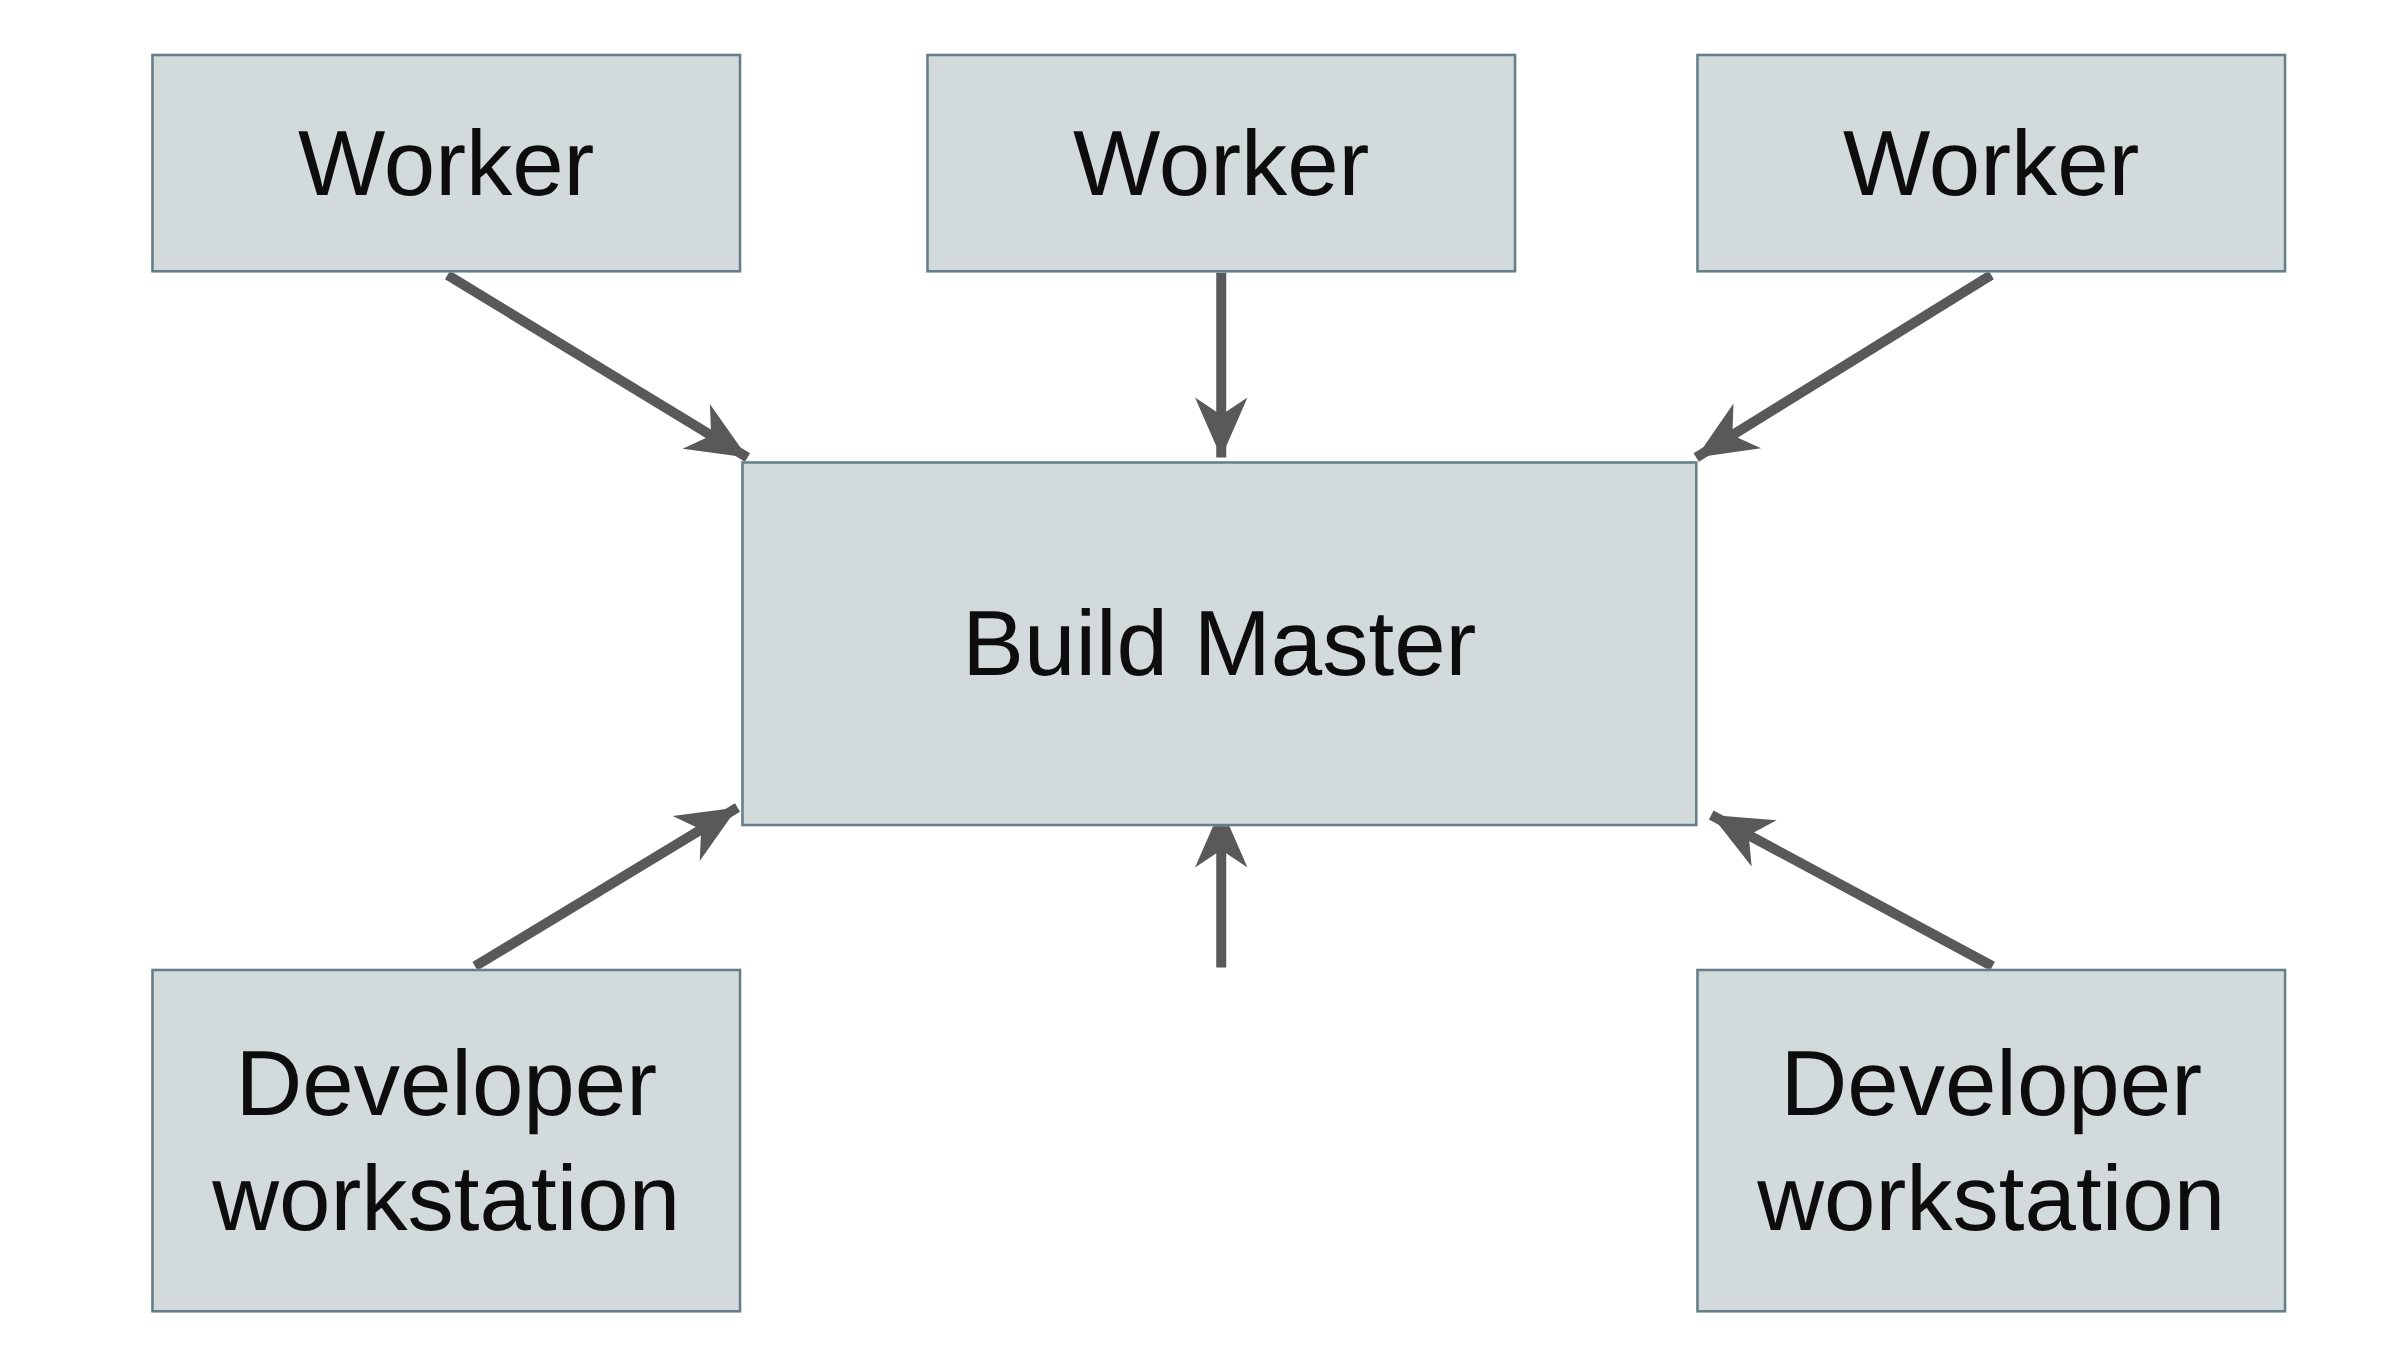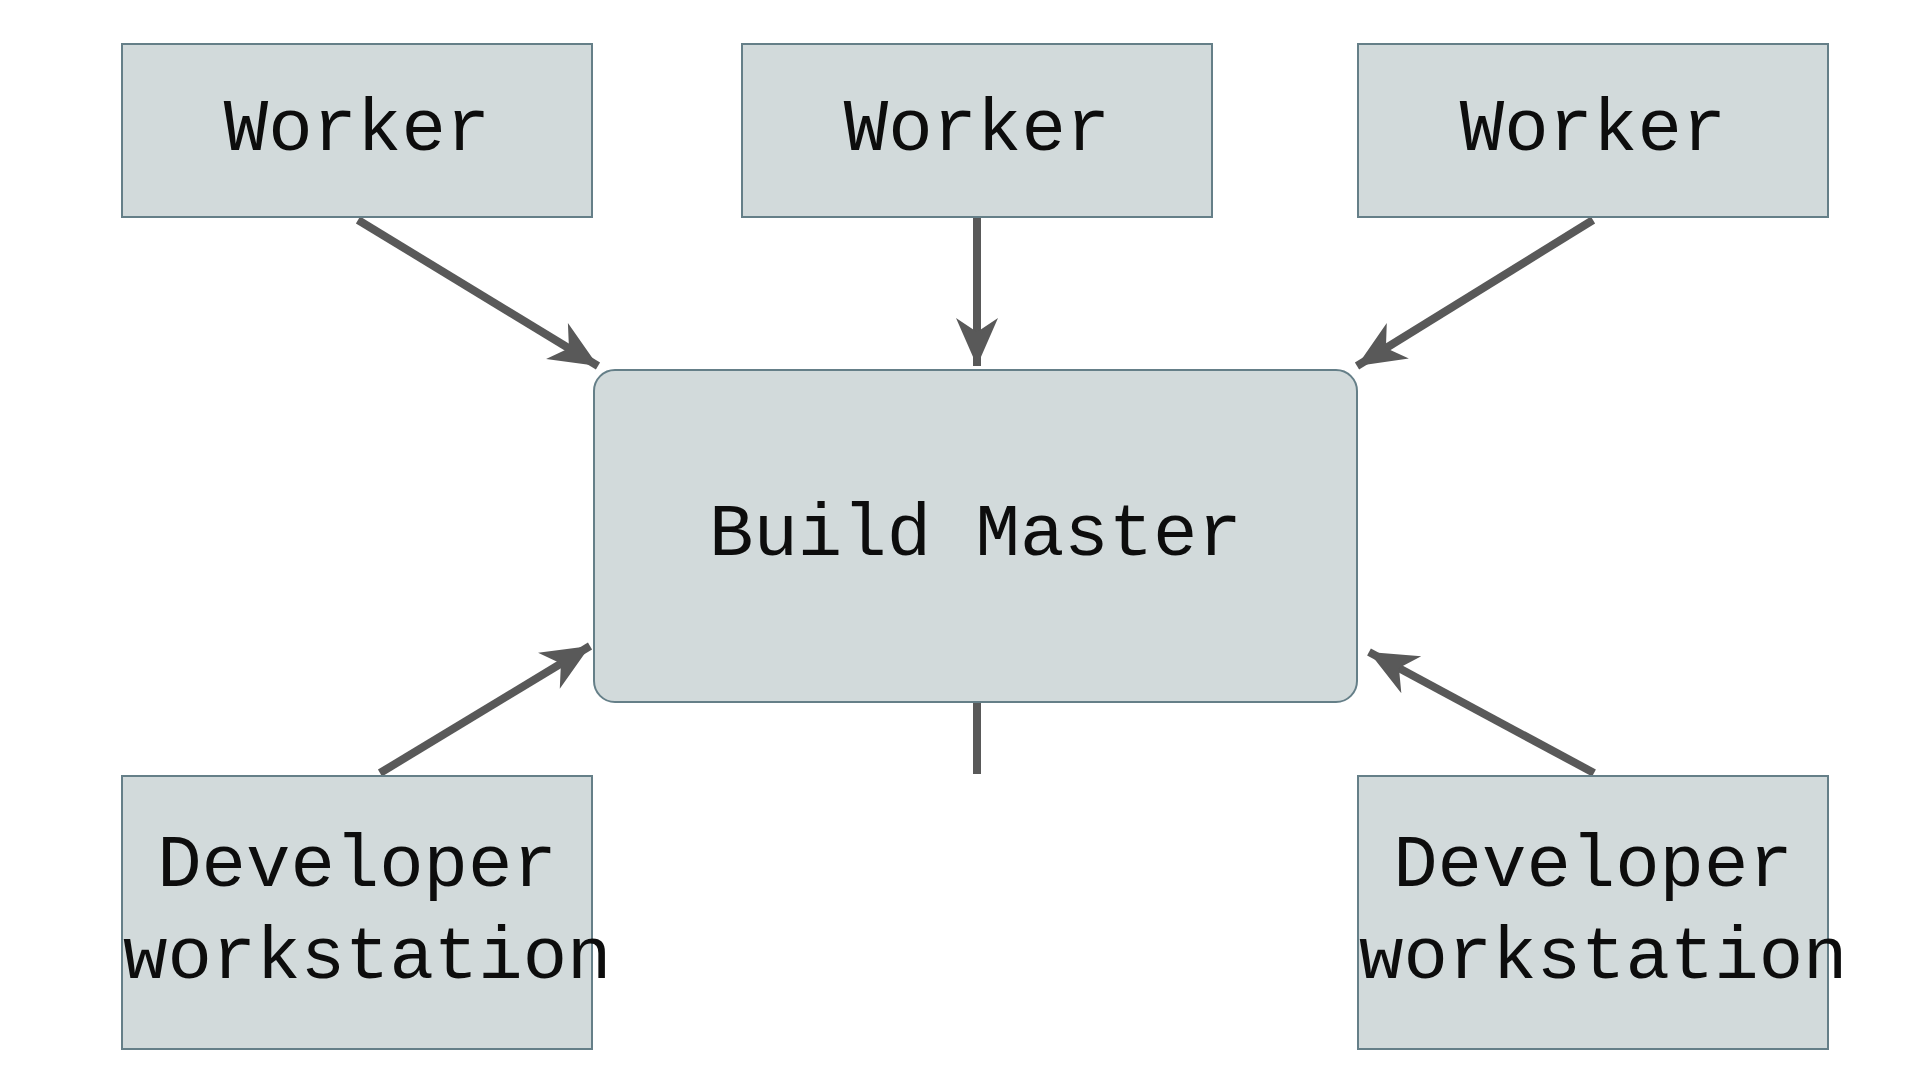--- a/index.html
+++ b/index.html
@@ -10,21 +10,21 @@
     --background: #ffffff;
   }
   * { margin: 0; padding: 0; box-sizing: border-box; }
   html, body { background: var(--background); }
   .canvas {
     position: relative;
     width: 1910px;
     height: 1090px;
     background: var(--background);
     overflow: hidden;
-    font-family: Liberation Mono, monospace;
+    font-family: Liberation Sans, sans-serif;
   }
   .arrows-layer {
     position: absolute;
     left: 0; top: 0;
     width: 1910px; height: 1090px;
   }
   .connector {
     stroke: var(--arrow);
     stroke-width: 8;
     fill: none;
@@ -72,21 +72,21 @@
   </div>
 
   <div class="node" style="left:741px; top:43px; width:472px; height:175px;">
     <span class="node-label">Worker</span>
   </div>
 
   <div class="node" style="left:1357px; top:43px; width:472px; height:175px;">
     <span class="node-label">Worker</span>
   </div>
 
-  <div class="node" style="left:593px; top:369px; width:765px; height:334px;border-radius:22px;">
+  <div class="node" style="left:593px; top:369px; width:765px; height:292px;">
     <span class="node-label">Build Master</span>
   </div>
 
   <div class="node" style="left:121px; top:775px; width:472px; height:275px;">
     <span class="node-label">Developer workstation</span>
   </div>
 
 
   <div class="node" style="left:1357px; top:775px; width:472px; height:275px;">
     <span class="node-label">Developer workstation</span>

